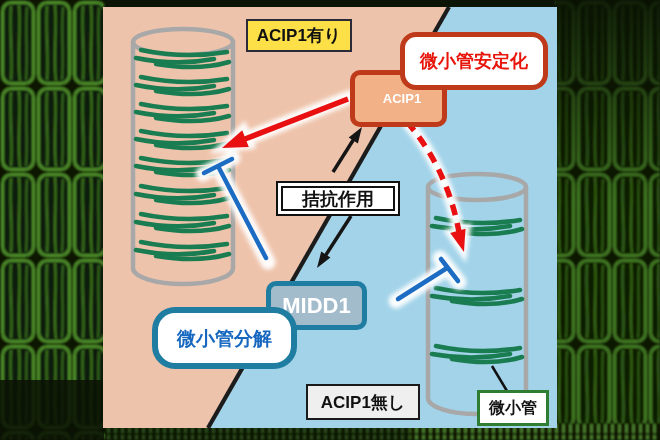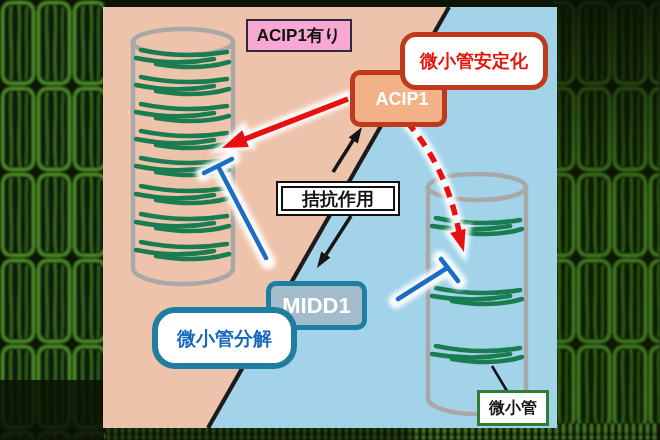--- a/index.html
+++ b/index.html
@@ -3,24 +3,24 @@
 <meta charset="utf-8">
 <style>
   html,body{margin:0;padding:0;background:#0b1405;}
   .stage{position:relative;width:660px;height:440px;overflow:hidden;
          font-family:"Liberation Sans","DejaVu Sans",sans-serif;}
   .stage svg{position:absolute;left:0;top:0;}
   .bg{z-index:0;}
   .diagram{z-index:1;}
   .lbl{position:absolute;display:flex;align-items:center;justify-content:center;
        font-weight:bold;line-height:1;box-sizing:border-box;white-space:nowrap;}
-  .lbl-acip1-present{left:246px;top:19px;width:106px;height:33px;background:#f9a8d4;
+  .lbl-acip1-present{left:246px;top:19px;width:106px;height:33px;background:#fde047;
        border:2px solid #2a2a38;color:#111;font-size:17px;z-index:3;}
   .chip-acip1{left:350px;top:70px;width:97px;height:57px;background:#f2b186;
-       border:5px solid #bf3a1a;border-radius:10px;color:#fff;font-size:18px;z-index:3;padding-left:7px;}
+       border:5px solid #bf3a1a;border-radius:10px;color:#fff;font-size:13px;z-index:3;padding-left:7px;}
   .box-stabilization{left:400px;top:32px;width:148px;height:58px;background:#fff;
        border:5px solid #bf3a1a;border-radius:16px;color:#e8150b;font-size:18px;z-index:4;}
   .box-antagonism{left:276px;top:181px;width:124px;height:35px;background:#fff;
        border:2px solid #111;box-shadow:inset 0 0 0 3px #fff,inset 0 0 0 5px #111;
        color:#111;font-size:18px;z-index:3;}
   .chip-midd1{left:266px;top:281px;width:101px;height:49px;background:#a3bccb;
        border:5px solid #1e7da0;border-radius:10px;color:#fff;font-size:22px;z-index:3;}
   .box-decomposition{left:152px;top:307px;width:145px;height:62px;background:#fff;
        border:6px solid #1e7da0;border-radius:23px;color:#1667c0;font-size:19px;z-index:4;}
   .lbl-acip1-absent{left:306px;top:384px;width:114px;height:36px;background:#efefef;
@@ -159,14 +159,15 @@
   <div class="lbl lbl-acip1-present">ACIP1有り</div>
 
   <div class="lbl chip-acip1">ACIP1</div>
   <div class="lbl box-stabilization">微小管安定化</div>
 
   <div class="lbl box-antagonism">拮抗作用</div>
 
   <div class="lbl chip-midd1">MIDD1</div>
   <div class="lbl box-decomposition">微小管分解</div>
 
+  <div class="lbl lbl-acip1-absent">ACIP1無し</div>
   <div class="lbl lbl-microtubule">微小管</div>
 </div>
 
 </body></html>

